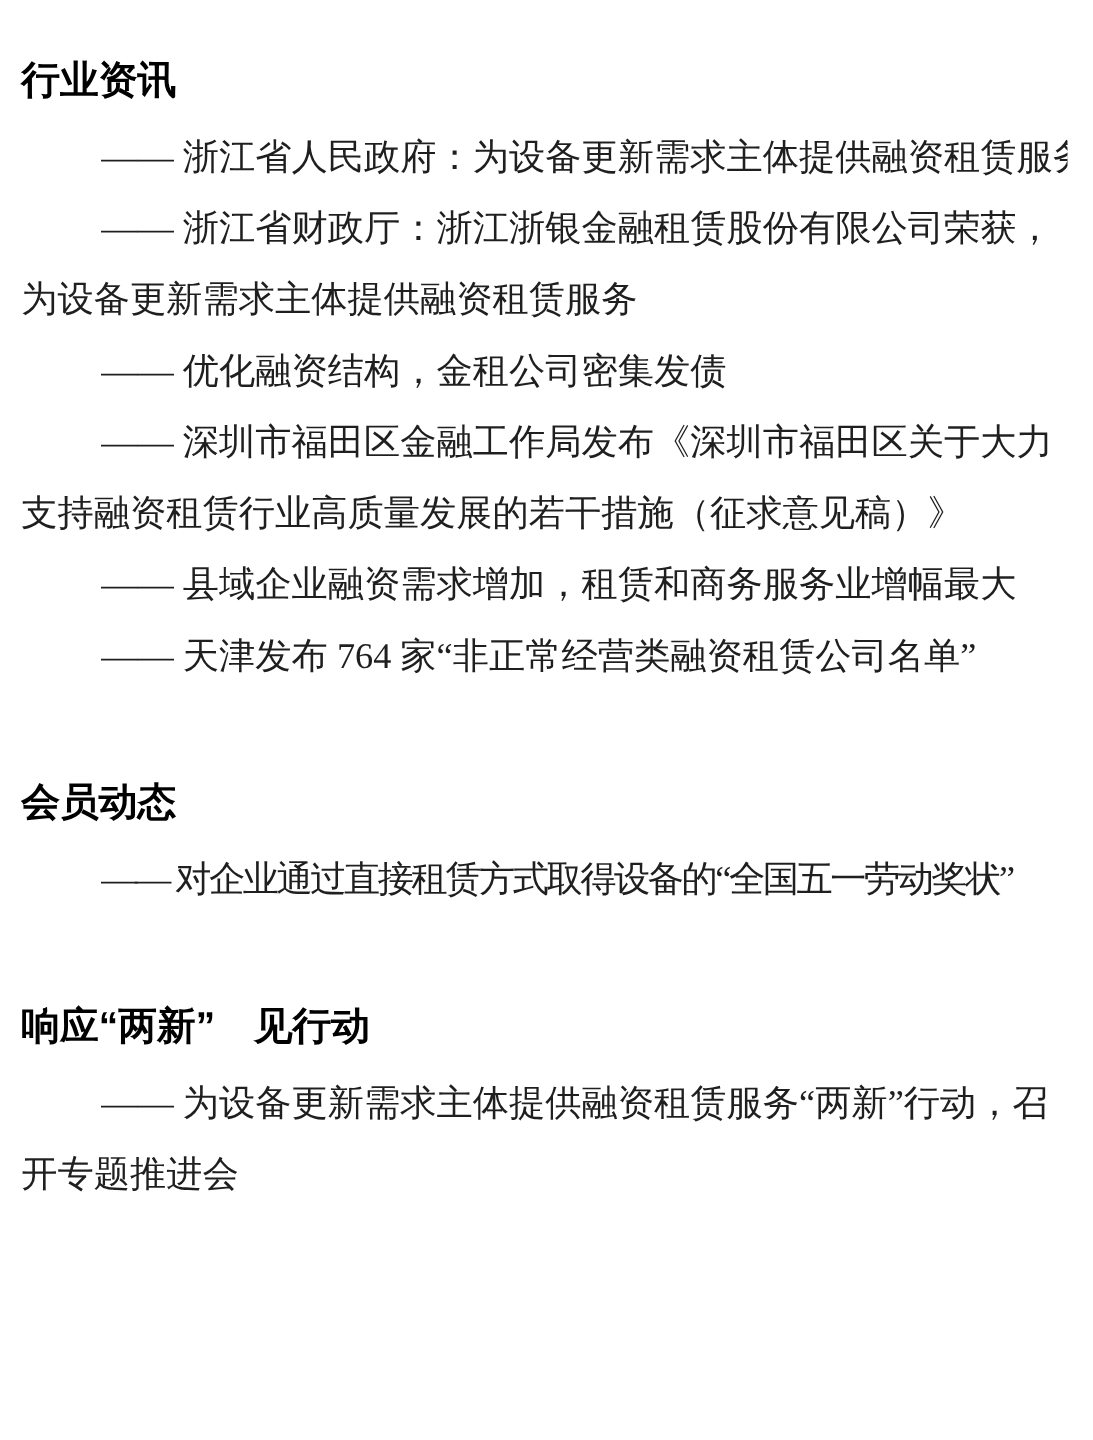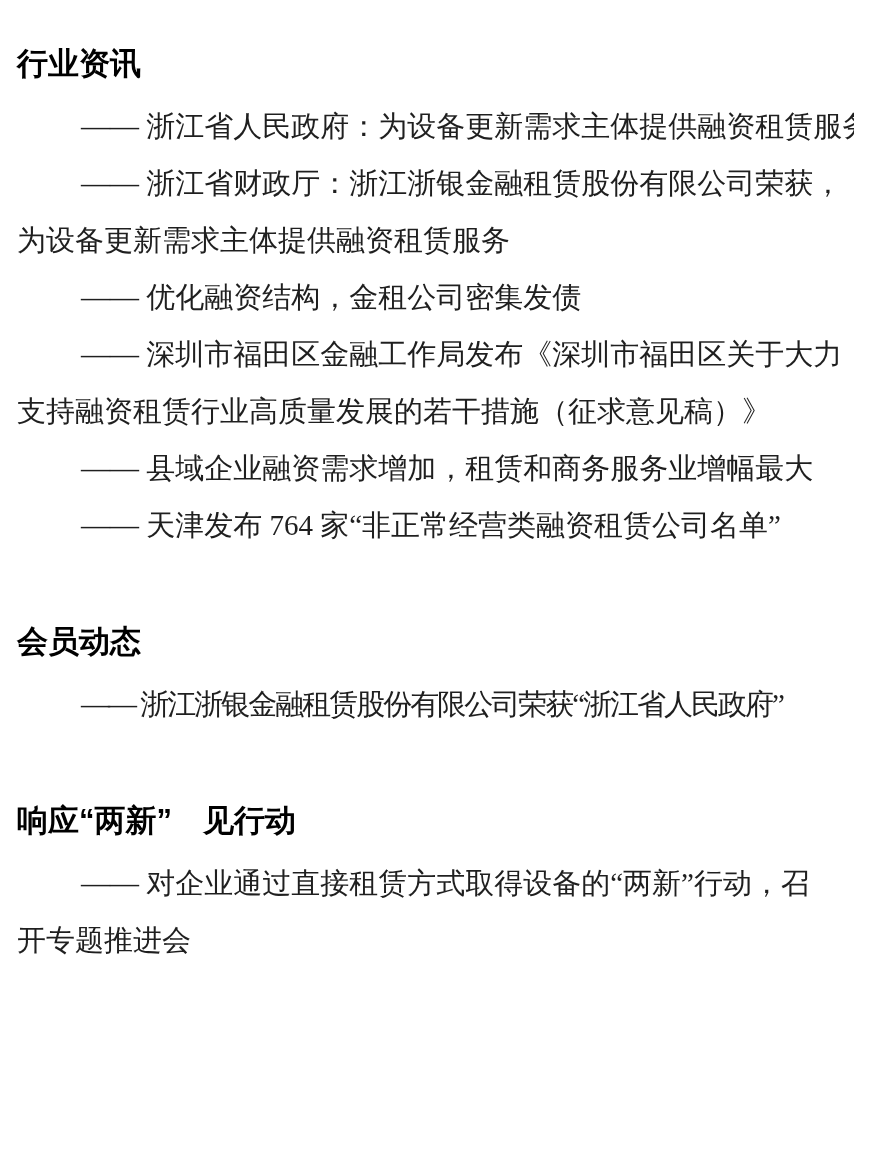--- a/index.html
+++ b/index.html
@@ -71,29 +71,29 @@
           </div>
           <div class="toc-item">
             <div class="line first">—— 天津发布 764 家“非正常经营类融资租赁公司名单”</div>
           </div>
         </div>
       </section>
       <section class="section">
         <h2 class="section-heading">会员动态</h2>
         <div class="items">
           <div class="toc-item">
-            <div class="line first">—— 浙江浙银金融租赁股份有限公司荣获“浙江省人民政府”</div>
+            <div class="line first">—— 对企业通过直接租赁方式取得设备的“全国五一劳动奖状”</div>
           </div>
         </div>
       </section>
       <section class="section">
         <h2 class="section-heading">响应“两新”　见行动</h2>
         <div class="items">
           <div class="toc-item">
           </div>
           <div class="toc-item">
-            <div class="line first">—— 对企业通过直接租赁方式取得设备的“两新”行动，召</div>
+            <div class="line first">—— 为设备更新需求主体提供融资租赁服务“两新”行动，召</div>
             <div class="line">开专题推进会</div>
           </div>
         </div>
       </section>
     </div>
 </div>
 
 </body></html>

